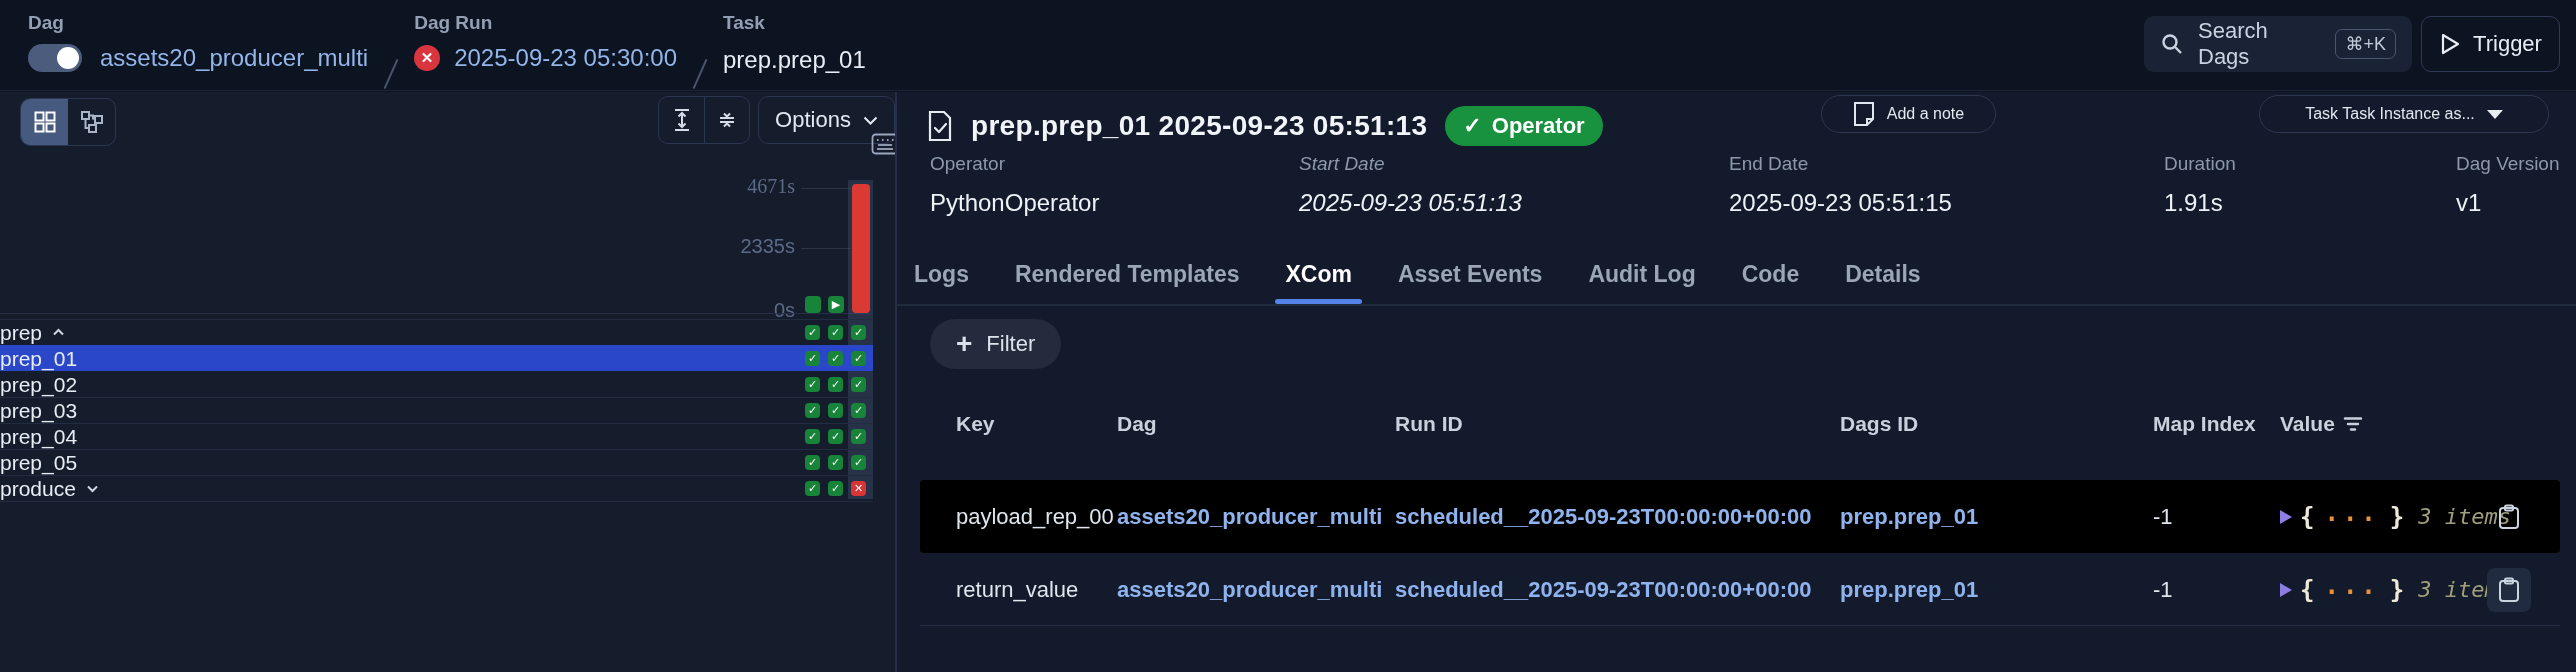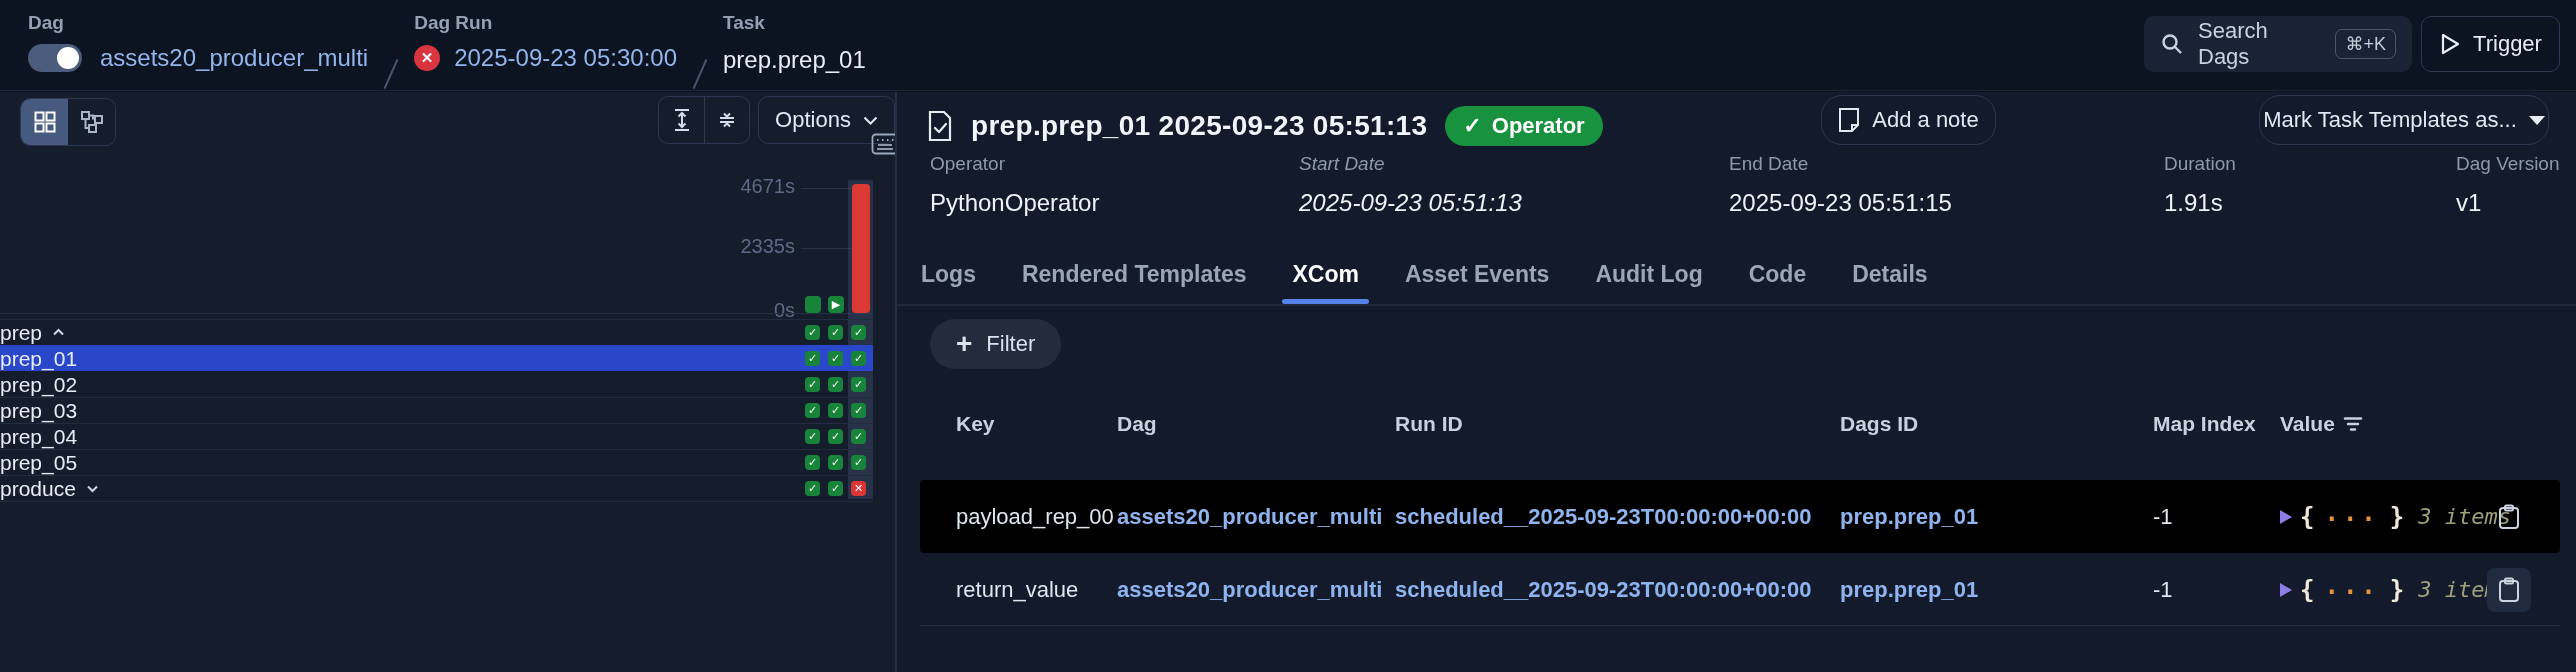--- a/index.html
+++ b/index.html
@@ -58,26 +58,26 @@
   .sq.failed::after  { content:"✕"; }
   .sq.c1 { left:805px; } .sq.c2 { left:828px; } .sq.c3 { left:851px; }
   .chev { width:13px; height:13px; display:inline-block; }
   .chev svg { display:block; }
 
   
   #main-panel { left:897px; top:92px; width:1679px; height:580px; background:#121a2b; }
   #ti-title { font-size:28px; font-weight:bold; color:#f1f5f9; letter-spacing:0.3px; }
   #success-badge { display:inline-flex; align-items:center; gap:10px; height:40px; padding:0 18px;
     background:#18923f; border-radius:20px; color:#ffffff; font-size:22px; font-weight:bold; }
-  .hdr-btn { position:absolute; top:3px; height:50px; border:1px solid #2c3750; border-radius:21px;
-    display:flex; align-items:center; justify-content:center; gap:12px; font-size:22px; color:#e2e8f0; cursor:pointer; }
+  .hdr-btn { position:absolute; top:3px; height:38px; border:1px solid #2c3750; border-radius:21px;
+    display:flex; align-items:center; justify-content:center; gap:12px; font-size:16px; color:#e2e8f0; cursor:pointer; }
   .meta-label { font-size:19px; color:#8d99ab; }
   .meta-value { font-size:24px; color:#eef2f7; margin-top:14px; }
   #tabs { position:absolute; left:0px; top:158px; width:1679px; height:56px; border-bottom:2px solid #1f2a3c;
-    display:flex; gap:46px; padding-left:24px; }
+    display:flex; gap:46px; padding-left:17px; }
   .tab { position:relative; font-size:23px; font-weight:bold; color:#9aa5b5; line-height:48px; cursor:pointer; white-space:nowrap; }
   .tab.active { color:#ffffff; }
   .tab.active::after { content:""; position:absolute; left:-10px; right:-10px; bottom:0px; height:5px; border-radius:3px; background:#5583ea; }
   #filter-btn { position:absolute; left:33px; top:227px; height:50px; padding:0 26px; border-radius:25px; background:#232b3c;
     display:flex; align-items:center; gap:14px; font-size:22px; color:#dbe2ec; cursor:pointer; }
   #filter-btn .plus { font-size:28px; font-weight:bold; color:#dbe2ec; }
 
   
   .th { position:absolute; top:0; font-size:21px; font-weight:bold; color:#c8d1dc; line-height:48px; white-space:nowrap; }
   .col-key { left:39px;margin-left:20px; } .col-dag { left:220px; } .col-run { left:498px; }
@@ -209,21 +209,21 @@
         <rect x="1.5" y="2.5" width="25" height="19" rx="3"></rect>
         <line x1="6" y1="8" x2="7.5" y2="8"></line>
           <line x1="11" y1="8" x2="12.5" y2="8"></line>
           <line x1="16" y1="8" x2="17.5" y2="8"></line>
           <line x1="21" y1="8" x2="22.5" y2="8"></line>
         <line x1="7" y1="13" x2="21" y2="13"></line>
           <line x1="6" y1="17" x2="22" y2="17"></line>
       </svg>
     </div>
 
-    <div class="abs axis-tick" style="left:726px; top:83px;">4671s</div>
+    <div class="abs axis-tick" style="left:726px; top:83px;font-family:Liberation Serif, serif;">4671s</div>
     <div class="abs axis-tick" style="left:726px; top:143px;">2335s</div>
     <div class="abs axis-tick" style="left:726px; top:207px;">0s</div>
     <div class="abs gridline" style="left:801px; top:96px;  width:50px;"></div>
     <div class="abs gridline" style="left:801px; top:156px; width:50px;"></div>
     <div class="abs gridline" style="left:0px;   top:221px; width:871px; background:#242e44;"></div>
 
     <div id="run-col-strip" class="abs"></div>
 
     <div class="run-bar abs success" style="left:805px; top:204px; width:16px; height:17px;"></div>
     <div class="run-bar abs success" style="left:828px; top:204px; width:16px; height:17px;">
@@ -331,21 +331,21 @@
         <svg width="22" height="26" viewBox="0 0 22 26" fill="none" stroke="#e2e8f0" stroke-width="2">
           <path d="M2 2 h18 v16 l-6 6 h-12 z"></path>
             <path d="M20 18 h-6 v6"></path>
         </svg>
       </span>
       <span>Add a note</span>
     </div>
 
 
     <div class="hdr-btn" style="left:1362px; width:290px;">
-      <span>Mark Task Templates as...</span>
+      <span>Task Task Instance as...</span>
       <span style="width:0;height:0;border-left:8px solid transparent;border-right:8px solid transparent;border-top:9px solid #e8edf4;"></span>
     </div>
 
     <div class="abs" style="left:33px; top:61px;">
       <div class="meta-label">Operator</div>
       <div class="meta-value">PythonOperator</div>
     </div>
     <div class="abs" style="left:402px; top:61px;font-style:italic;">
       <div class="meta-label">Start Date</div>
       <div class="meta-value">2025-09-23 05:51:13</div>

